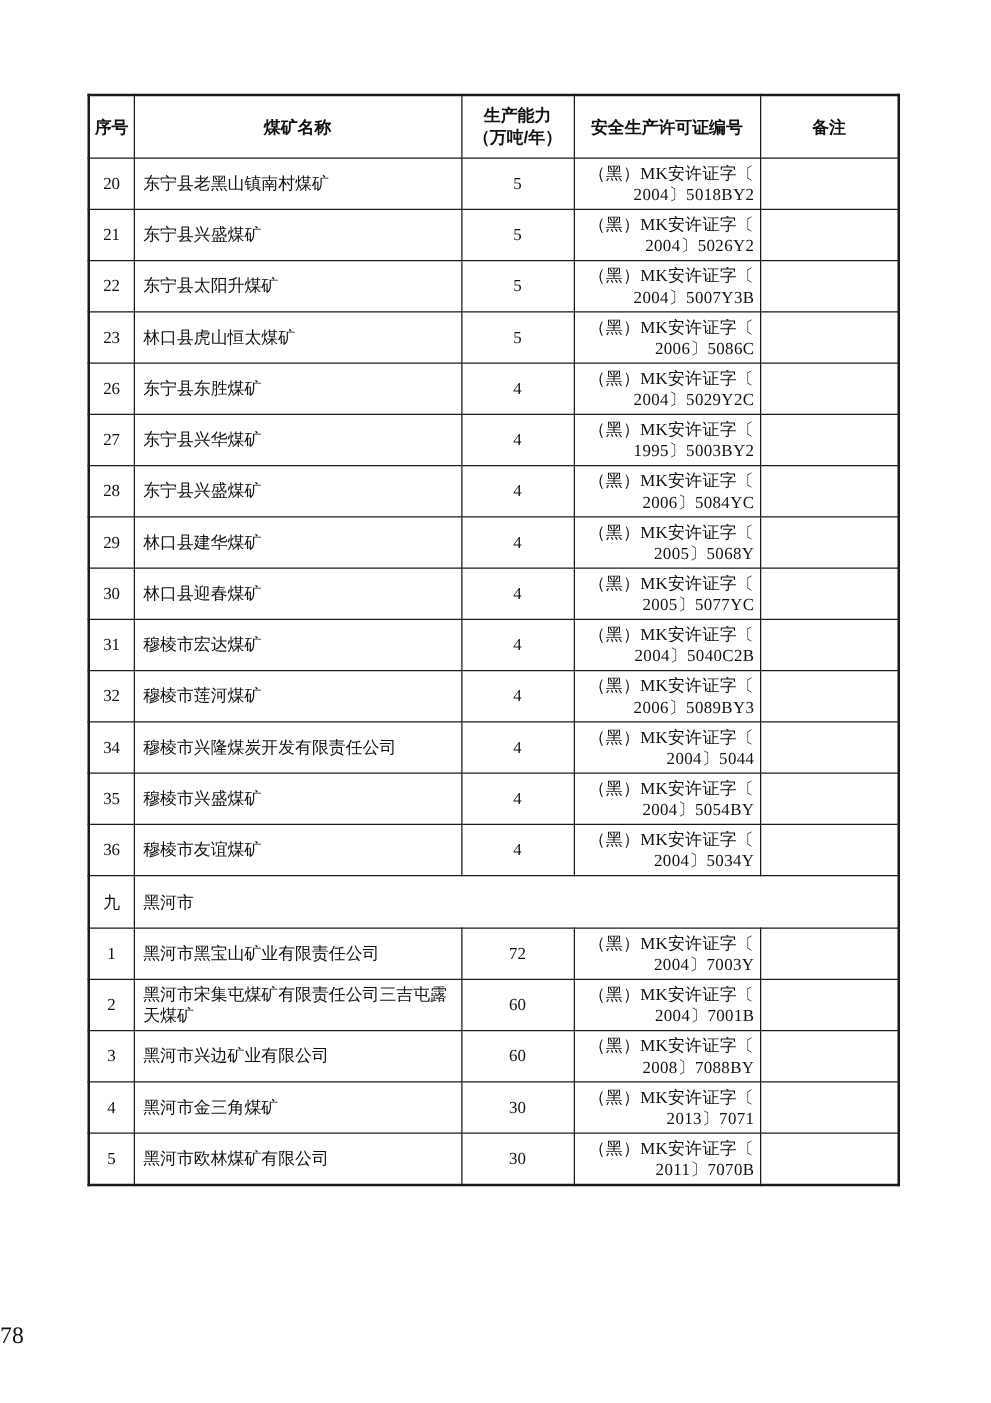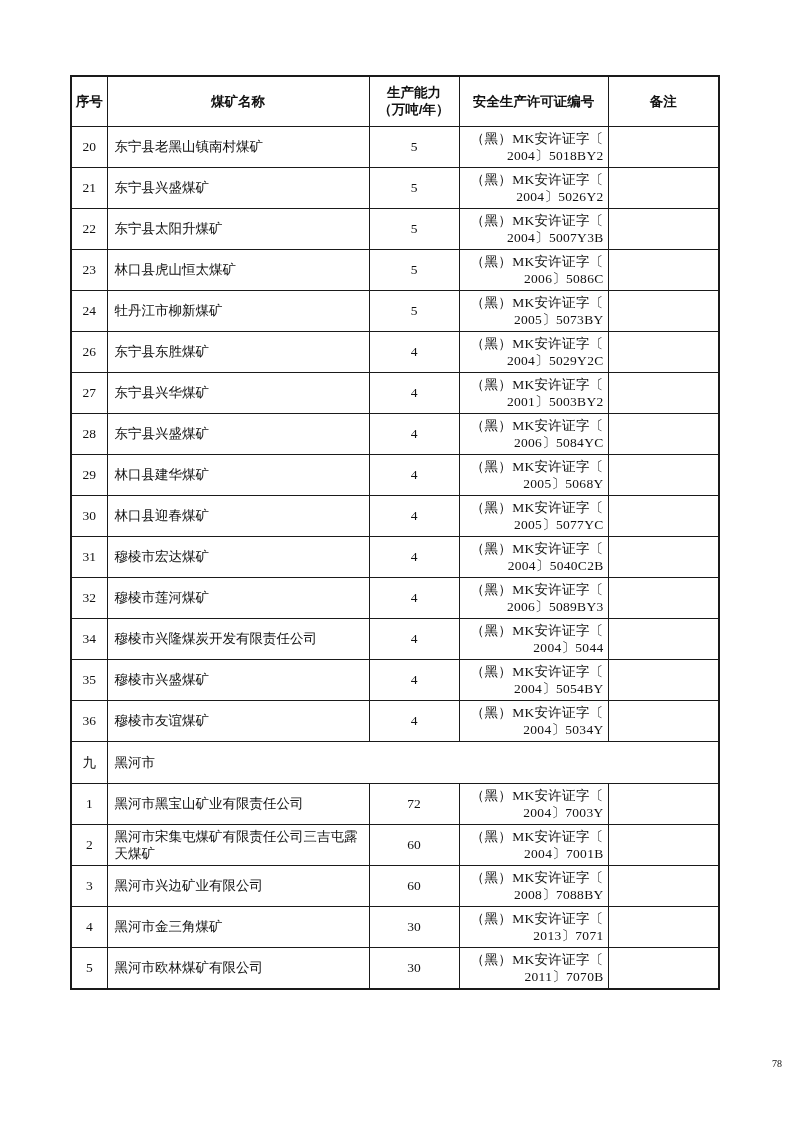--- a/index.html
+++ b/index.html
@@ -45,24 +45,24 @@
     padding: 3px 4px;
     line-height: 17px;
   }
   td.c-no, td.c-cap { text-align: center; }
   td.c-name { text-align: left; padding-left: 7px; padding-right: 7px; }
   td.c-lic { text-align: right; letter-spacing: 0.3px; }
   td.c-remark { }
   tr.section-row td { height: 42px; }
   .pagenum {
     position: absolute;
-    left: 0; right: 11px;
+    left: 0; right: 0;
     top: 1058px;
-    text-align: right;
-    font-size: 10px;
+    text-align: left;
+    font-size: 19px;
   }
 </style>
 </head>
 <body>
 
 <div class="page">
 
   <table class="mine-table">
     <colgroup>
       <col style="width:36px">
@@ -118,46 +118,36 @@
           <td class="c-no">23</td>
           <td class="c-name">林口县虎山恒太煤矿</td>
           <td class="c-cap">5</td>
           <td class="c-lic">
             <div>（黑）MK安许证字〔</div>
             <div>2006〕5086C</div>
           </td>
           <td class="c-remark"></td>
         </tr>
         <tr>
-          <td class="c-no">24</td>
-          <td class="c-name">牡丹江市柳新煤矿</td>
-          <td class="c-cap">5</td>
-          <td class="c-lic">
-            <div>（黑）MK安许证字〔</div>
-            <div>2005〕5073BY</div>
-          </td>
-          <td class="c-remark"></td>
-        </tr>
-        <tr>
           <td class="c-no">26</td>
           <td class="c-name">东宁县东胜煤矿</td>
           <td class="c-cap">4</td>
           <td class="c-lic">
             <div>（黑）MK安许证字〔</div>
             <div>2004〕5029Y2C</div>
           </td>
           <td class="c-remark"></td>
         </tr>
         <tr>
           <td class="c-no">27</td>
           <td class="c-name">东宁县兴华煤矿</td>
           <td class="c-cap">4</td>
           <td class="c-lic">
             <div>（黑）MK安许证字〔</div>
-            <div>2001〕5003BY2</div>
+            <div>1995〕5003BY2</div>
           </td>
           <td class="c-remark"></td>
         </tr>
         <tr>
           <td class="c-no">28</td>
           <td class="c-name">东宁县兴盛煤矿</td>
           <td class="c-cap">4</td>
           <td class="c-lic">
             <div>（黑）MK安许证字〔</div>
             <div>2006〕5084YC</div>

